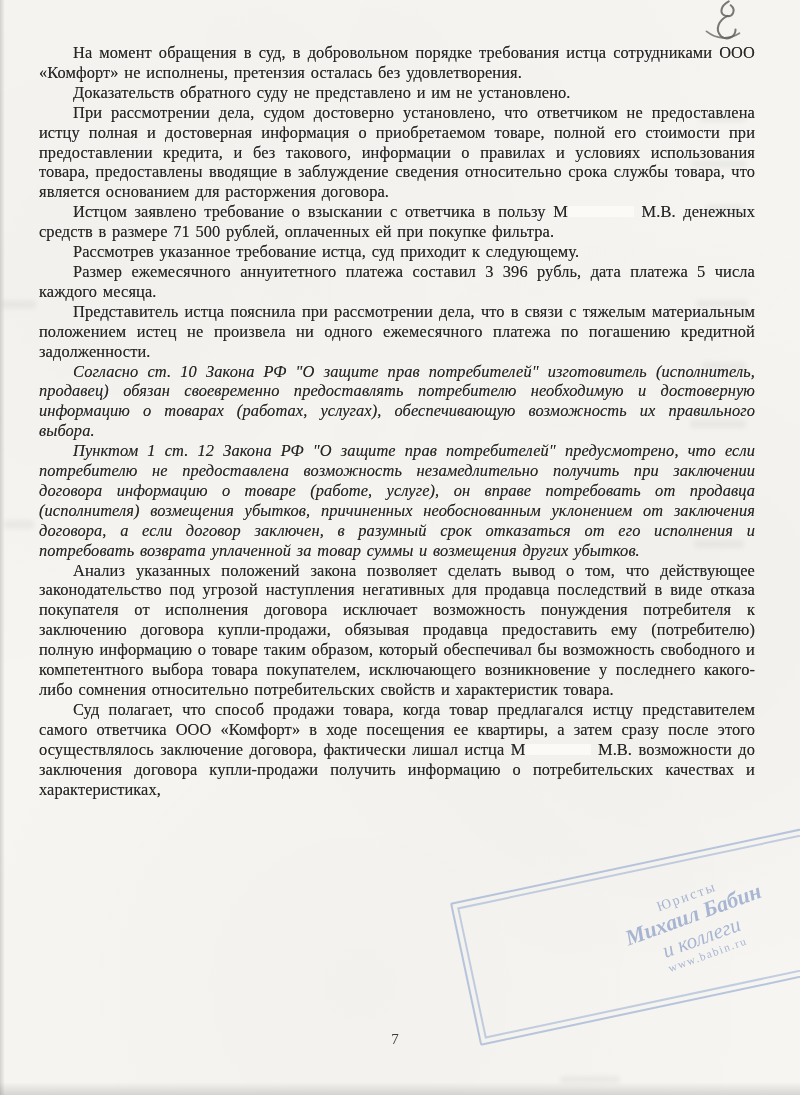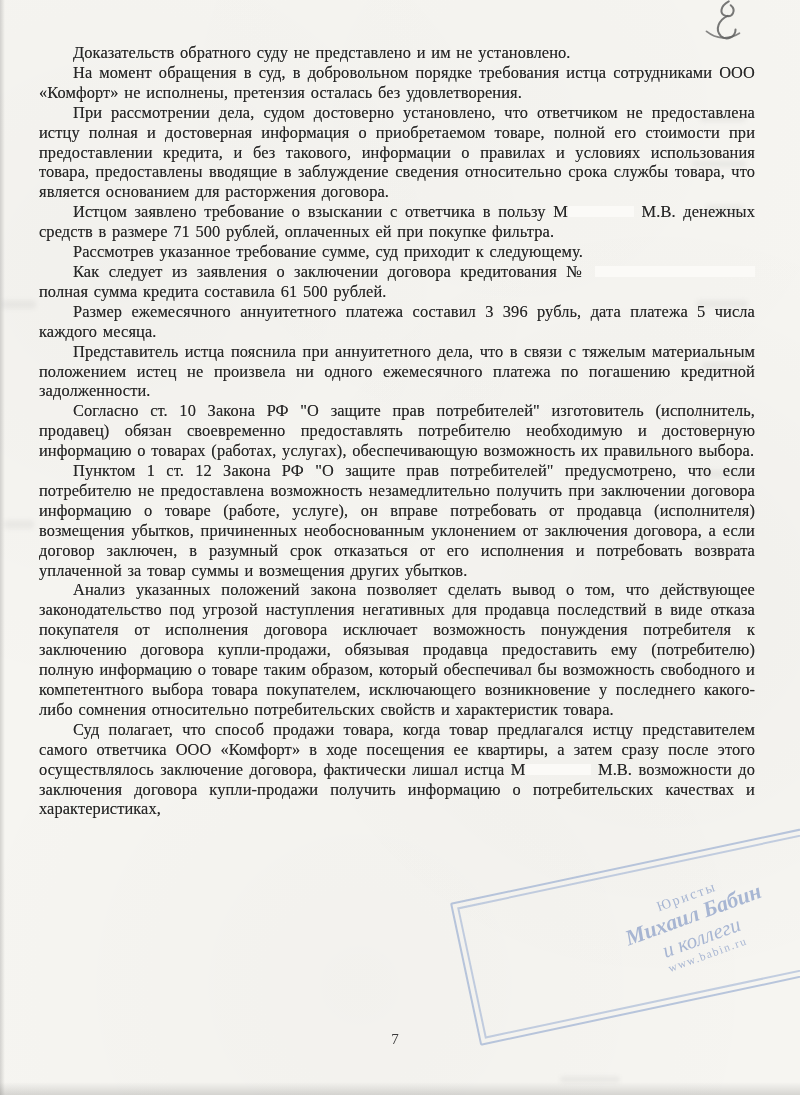--- a/index.html
+++ b/index.html
@@ -17,21 +17,21 @@
     background:linear-gradient(90deg, rgba(0,0,0,.14), rgba(0,0,0,0));z-index:5;}
   .page::after{content:"";position:absolute;left:0;right:0;bottom:0;height:13px;
     background:linear-gradient(rgba(0,0,0,0), rgba(0,0,0,.13));z-index:5;}
 
   .doc{position:absolute;left:39px;top:43px;width:716px;z-index:2;}
   .para{
     margin:0;text-indent:34px;text-align:justify;
     font-size:16.4px;line-height:19.9px;letter-spacing:.1px;word-spacing:1.5px;
     color:#262626;text-shadow:0 0 .5px rgba(40,40,40,.55);
   }
-  .para.italic{}
+  .para.italic{font-style:italic;}
   .redact{display:inline-block;height:11px;background:#fbfaf7;vertical-align:baseline;}
 
   .pagenum{position:absolute;left:0;top:1031px;width:790px;text-align:center;
     font-size:15px;color:#3a3a3a;z-index:2;}
 
   .handwriting{position:absolute;left:693px;top:0;width:58px;height:54px;z-index:3;}
 
   .stamp{
     position:absolute;left:450px;top:903px;width:470px;height:142px;
     transform:rotate(-12deg);transform-origin:0 0;
@@ -76,28 +76,27 @@
   <div class="stamp">
     <div class="stamp-inner">
       <div class="s1">Юристы</div>
       <div class="s2">Михаил Бабин</div>
       <div class="s3">и коллеги</div>
       <div class="s4">www.babin.ru</div>
     </div>
   </div>
 
   <div class="doc">
+      <p class="para">На момент обращения в суд, в добровольном порядке требования истца сотрудниками ООО «Комфорт» не исполнены, претензия осталась без удовлетворения.</p>
       <p class="para">Доказательств обратного суду не представлено и им не установлено.</p>
-      <p class="para">На момент обращения в суд, в добровольном порядке требования истца сотрудниками ООО «Комфорт» не исполнены, претензия осталась без удовлетворения.</p>
       <p class="para">При рассмотрении дела, судом достоверно установлено, что ответчиком не предоставлена истцу полная и достоверная информация о приобретаемом товаре, полной его стоимости при предоставлении кредита, и без такового, информации о правилах и условиях использования товара, предоставлены вводящие в заблуждение сведения относительно срока службы товара, что является основанием для расторжения договора.</p>
       <p class="para">Истцом заявлено требование о взыскании с ответчика  в пользу М<span class="redact" style="width: 66px;"></span> М.В.  денежных средств в размере 71 500 рублей, оплаченных ей при покупке фильтра.</p>
-      <p class="para">Рассмотрев указанное требование сумме, суд приходит к следующему.</p>
-      <p class="para">Как следует из заявления о заключении договора кредитования № <span class="redact" style="width: 160px;"></span> полная сумма кредита составила 61 500 рублей.</p>
+      <p class="para">Рассмотрев указанное требование истца, суд приходит к следующему.</p>
       <p class="para">Размер ежемесячного аннуитетного платежа составил 3 396 рубль, дата платежа 5 числа каждого месяца.</p>
-      <p class="para">Представитель истца пояснила при аннуитетного дела, что в связи с тяжелым материальным положением истец не произвела ни одного ежемесячного платежа по погашению кредитной задолженности.</p>
+      <p class="para">Представитель истца пояснила при рассмотрении дела, что в связи с тяжелым материальным положением истец не произвела ни одного ежемесячного платежа по погашению кредитной задолженности.</p>
       <p class="para italic">Согласно ст. 10 Закона РФ "О защите прав потребителей" изготовитель (исполнитель, продавец) обязан своевременно предоставлять потребителю необходимую и достоверную информацию о товарах (работах, услугах), обеспечивающую возможность их правильного выбора.</p>
       <p class="para italic">Пунктом 1 ст. 12 Закона РФ "О защите прав потребителей" предусмотрено, что если потребителю не предоставлена возможность незамедлительно получить при заключении договора информацию о товаре (работе, услуге), он вправе потребовать от продавца (исполнителя) возмещения убытков, причиненных необоснованным уклонением от заключения договора, а если договор заключен, в разумный срок отказаться от его исполнения и потребовать возврата уплаченной за товар суммы и возмещения других убытков.</p>
       <p class="para">Анализ указанных положений закона позволяет сделать вывод о том, что действующее законодательство под угрозой наступления негативных для продавца последствий в виде отказа покупателя от исполнения договора исключает возможность понуждения потребителя к заключению договора купли-продажи, обязывая продавца предоставить ему (потребителю) полную информацию о товаре таким образом, который обеспечивал бы возможность свободного и компетентного выбора товара покупателем, исключающего возникновение у последнего какого-либо сомнения относительно потребительских свойств и характеристик товара.</p>
       <p class="para">Суд полагает, что способ продажи товара, когда товар предлагался истцу представителем самого ответчика ООО «Комфорт» в ходе посещения ее квартиры, а затем сразу после этого осуществлялось заключение договора, фактически лишал истца М<span class="redact" style="width: 66px;"></span> М.В.  возможности до заключения договора купли-продажи получить информацию о потребительских качествах и характеристиках,</p>
     </div>
 
   <div class="pagenum">7</div>
 
 </div>
 

